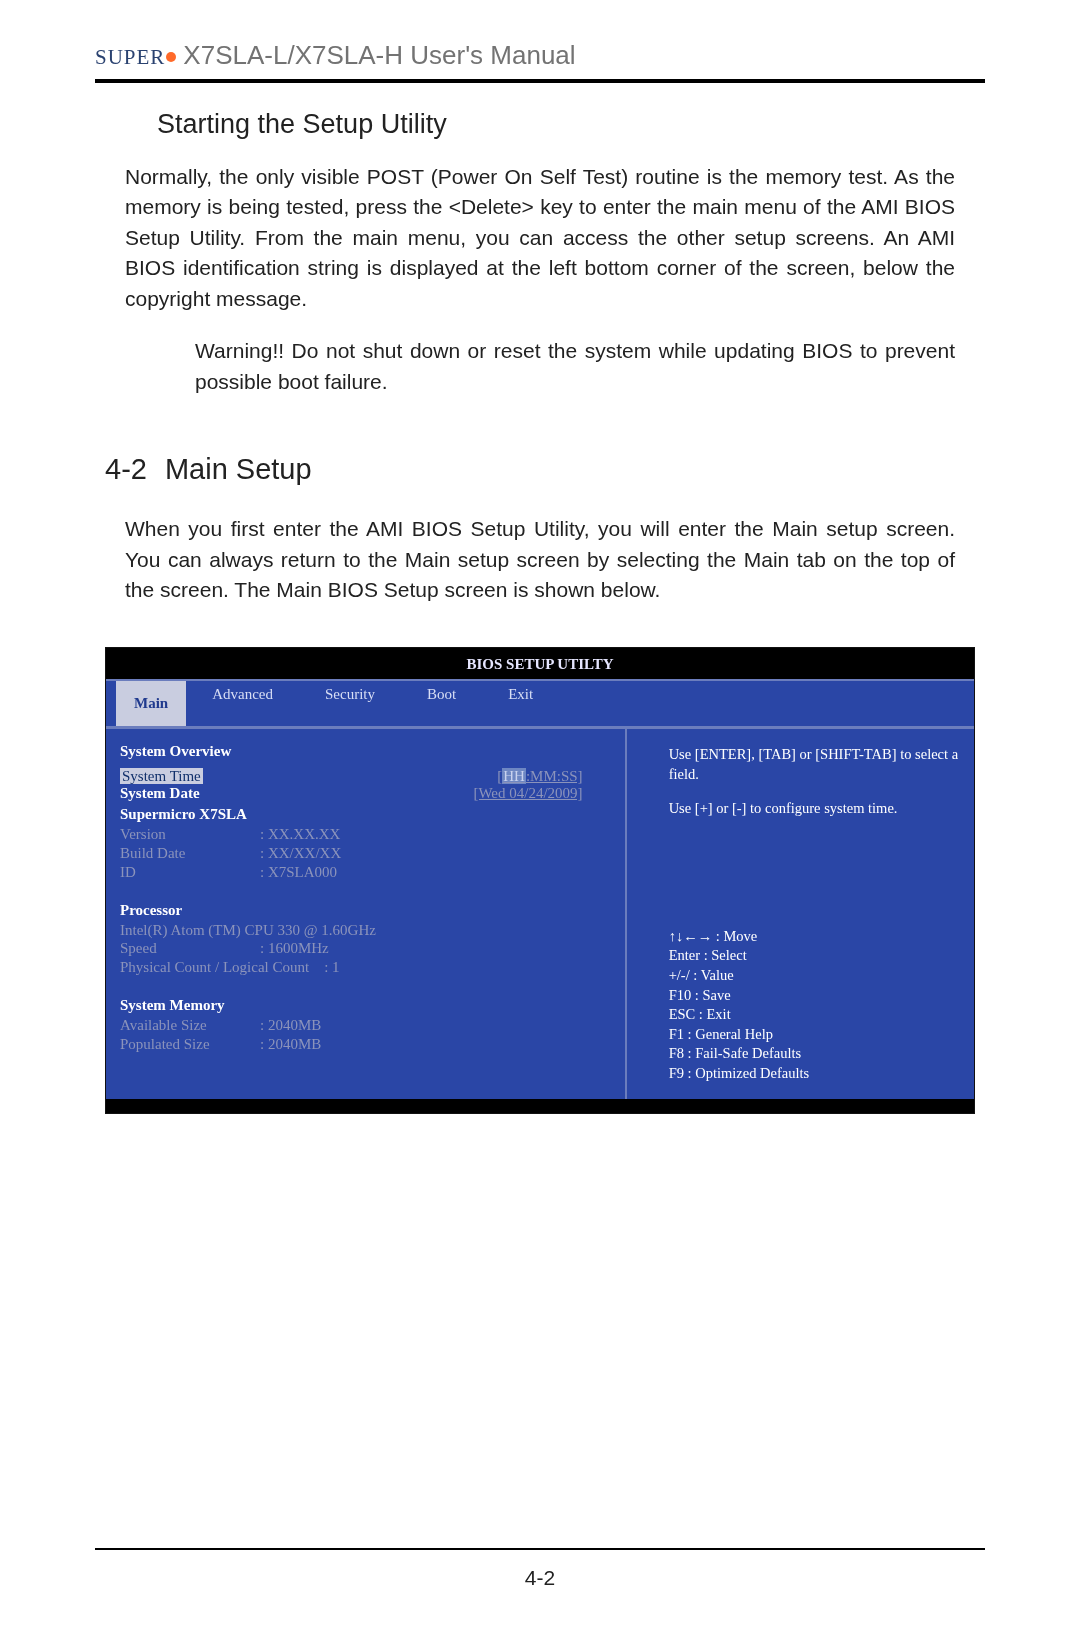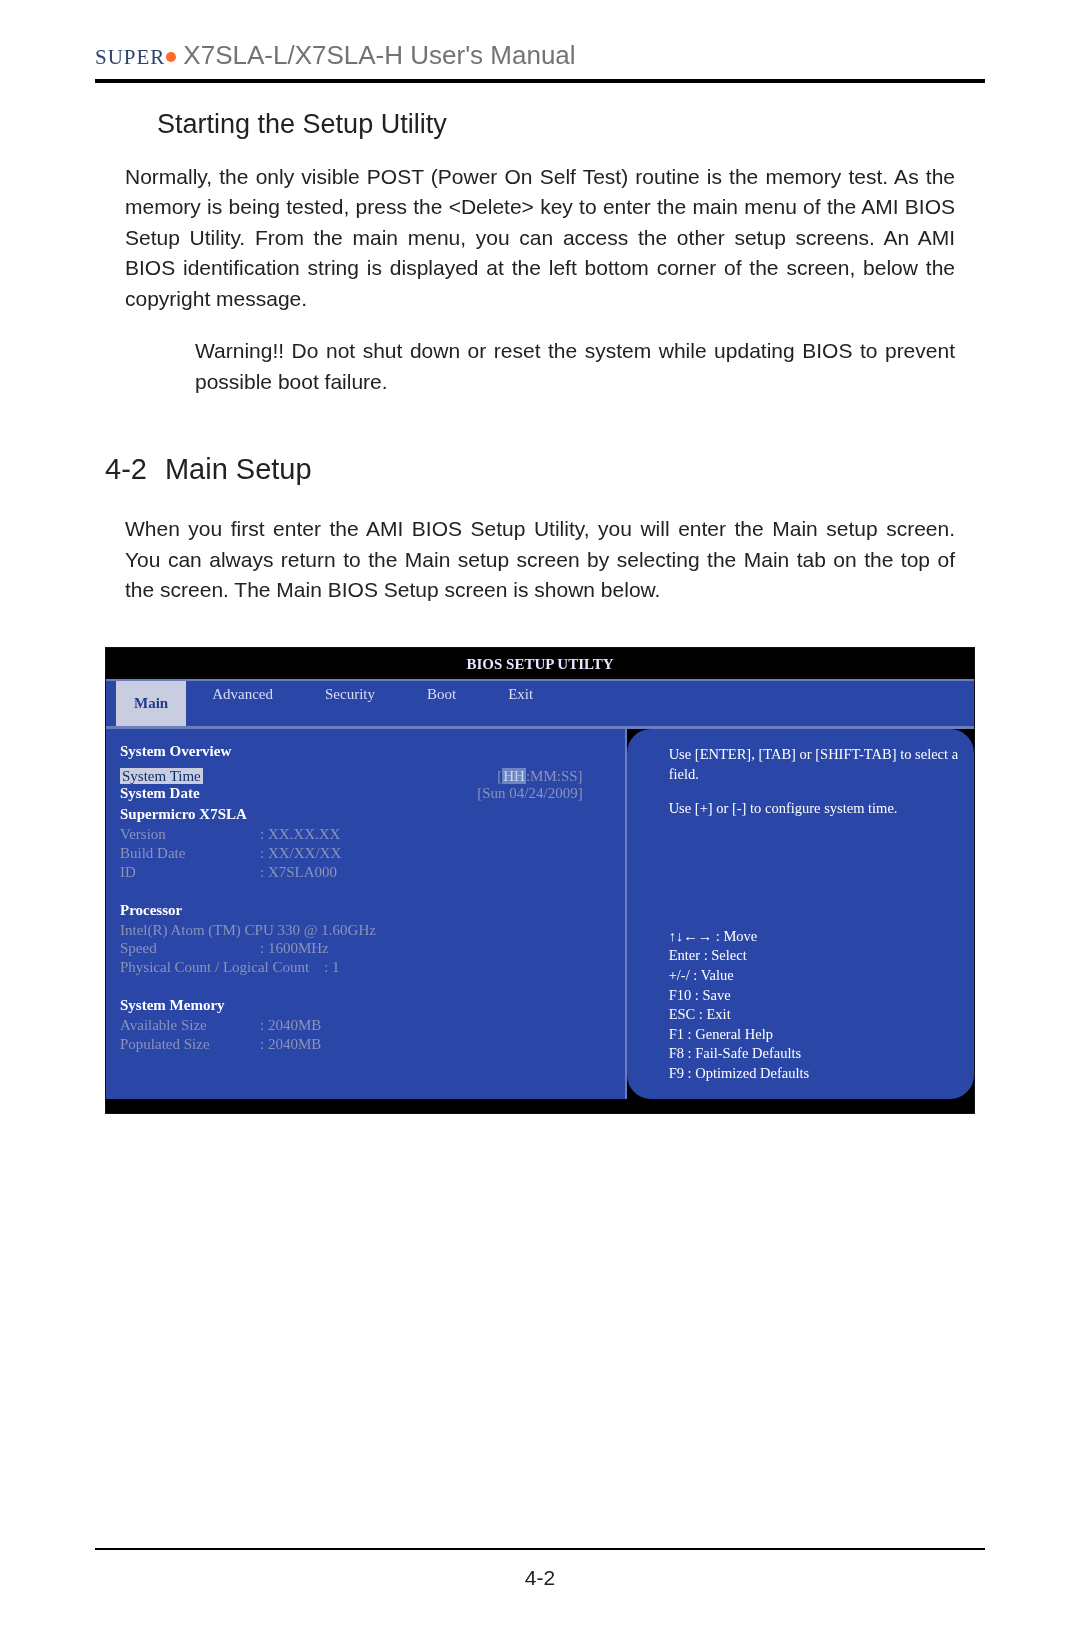--- a/index.html
+++ b/index.html
@@ -21,30 +21,30 @@
     .bios-wrap { margin: 42px 10px 0 10px; }
     .bios { background: #000; border: 1px solid #111; font-family: Georgia, 'Times New Roman', serif; }
     .bios-title { text-align: center; color: #e6e6ff; font-size: 15px; font-weight: bold; padding: 8px 0 6px 0; }
     .tabs-row { display: flex; align-items: stretch; background: #2a46a6; border-top: 2px solid #6b7dbd; border-bottom: 2px solid #6b7dbd; }
     .tab { color: #d8def5; font-size: 15px; padding: 5px 26px 5px 26px; }
     .tab.active { background: #c9cde0; color: #203a8e; font-weight: bold; margin-left: 10px; padding: 14px 18px; }
     .tabs-right { flex: 1; background: #2a46a6; }
 
     .bios-body { display: flex; border-top: 1px solid #6b7dbd; }
     .panel-left { flex: 1.72; background: #2a46a6; padding: 14px 0 40px 14px; min-height: 370px; border-right: 2px solid #6b7dbd; }
-    .panel-right { flex: 1; background: #2a46a6; padding: 16px 12px 16px 42px; display: flex; flex-direction: column; justify-content: space-between; border-radius: 24px; }
+    .panel-right { flex: 1; background: #2a46a6; padding: 16px 12px 16px 42px; display: flex; flex-direction: column; justify-content: space-between; }
 
     .bwhite { color: #fff; font-weight: bold; font-size: 15px; margin-bottom: 2px; }
     .bgrey { color: #8b93bb; font-size: 15px; line-height: 1.25; }
     .fieldrow { display: flex; }
     .flabel { width: 140px; }
     .sel-line { display: flex; }
     .sel-label { color: #fff; font-size: 15px; position: relative; }
     .sel-label .hl-box { background: #c9cde0; color: #11306b; padding: 0 2px; }
-    .sel-val { margin-left: auto; margin-right: 42px; color: #8b93bb; font-size: 15px; text-align: right; }
+    .sel-val { margin-left: auto; margin-right: 42px; color: #8b93bb; font-size: 15px; text-align: right; text-decoration: underline; }
     .hh-highlight { background: #6e87c3; color: #c9d2ee; padding: 0 1px; }
 
     .help-text { color: #fff; font-size: 14.5px; line-height: 1.35; }
     .keys-text { color: #fff; font-size: 14.5px; line-height: 1.35; }
 
     .bios-footer { background: #2a46a6; text-align: center; color: #d8def5; font-size: 14.5px; padding: 6px 0 10px 0; border-top: 2px solid #6b7dbd; }
     .bios-bottom-black { height: 14px; background: #000; }
 
     .page-footer { position: absolute; left: 95px; right: 95px; bottom: 60px; }
     .hr-thin { border: none; border-top: 2px solid #000; margin-bottom: 16px; }
@@ -88,21 +88,21 @@
           <div class="bwhite">System Overview</div>
           <div style="height:6px;"></div>
           <div class="sel-line">
             <span class="sel-label"><span class="hl-box">System Time</span></span>
             <span class="sel-val">
               <span>[</span><span class="hh-highlight">HH</span><span>:MM:SS]</span>
             </span>
           </div>
           <div class="sel-line">
             <span class="sel-label" style="color:#fff;font-weight:bold;">System Date</span>
-            <span class="sel-val">[Sun 04/24/2009]</span>
+            <span class="sel-val">[Wed 04/24/2009]</span>
           </div>
           <div class="bwhite" style="margin-top:4px;">Supermicro X7SLA</div>
           <div class="bgrey fieldrow">
               <span class="flabel">Version</span>
               <span>: XX.XX.XX</span>
             </div>
           <div class="bgrey fieldrow">
               <span class="flabel">Build Date</span>
               <span>: XX/XX/XX</span>
             </div>

